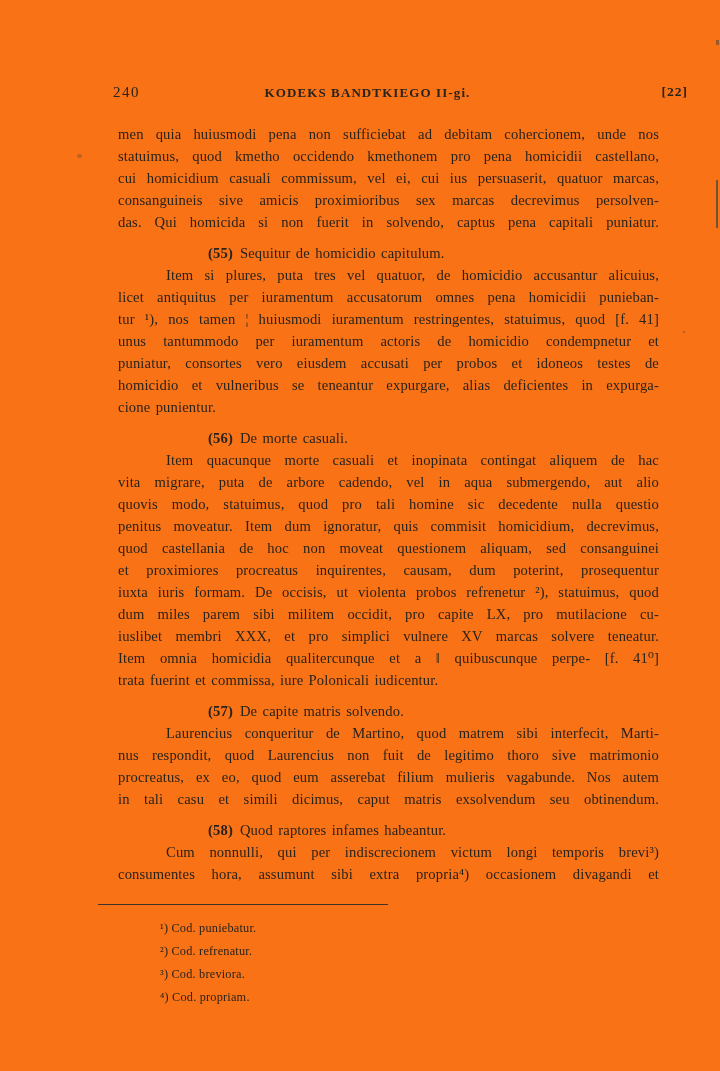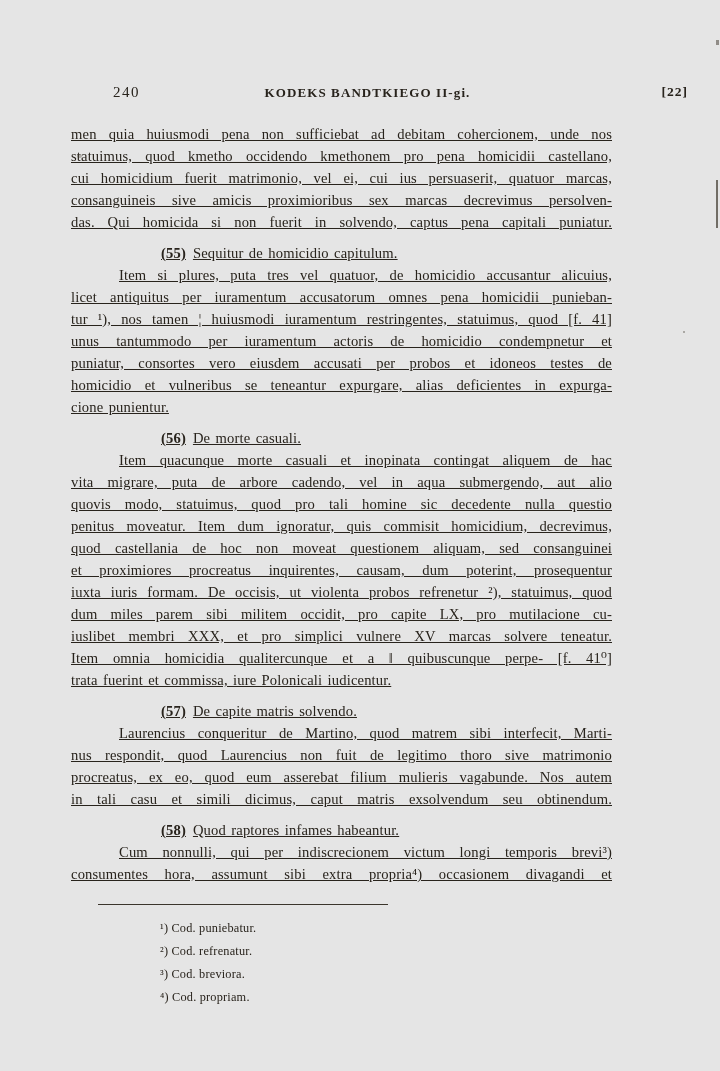--- a/index.html
+++ b/index.html
@@ -1,21 +1,21 @@
 <!DOCTYPE html>
 <html><head>
 <meta charset="utf-8">
 <style>
   html,body { margin:0; padding:0; background:#ffffff; }
   .page {
     position: relative;
     width: 720px;
     height: 1071px;
     margin: 0 auto;
-    background: #e5e5e5;
+    background: #f97316;
     box-sizing: border-box;
     padding-top: 84px;
     overflow: hidden;
     font-family: "Liberation Serif", "DejaVu Serif", serif;
     color: #28231c;
   }
   .header { position: relative; height: 18px; }
   .pagenum {
     position: absolute; left: 113px; top: 0;
     font-size: 15px; letter-spacing: 1.5px;
@@ -23,28 +23,27 @@
   .runtitle {
     position: absolute; left: 0; right: 0; top: 1px;
     text-align: center;
     font-size: 13px; letter-spacing: 1.1px; font-weight: 600; padding-left: 15px;
   }
   .bracketnum {
     position: absolute; right: 32px; top: 0;
     font-size: 13.5px; font-weight: 700; letter-spacing: 1px; padding-left: 16px;
   }
   .body-col {
-    margin-left: 71px;
+    margin-left: 118px;
     width: 541px;
     margin-top: 21px;
     font-size: 14.6px;
     line-height: 22px;
     letter-spacing: 0.15px;
     word-spacing: 1.5px;
-    text-decoration: underline;
   }
   .para { margin: 0; }
   .line { text-align: justify; text-align-last: justify; }
   .line.short { text-align-last: left; }
   .line.indent { text-indent: 48px; }
   .heading { margin-top: 9px; padding-left: 90px; line-height: 22px; }
   .heading .hnum { font-weight: 700; margin-right: 7px; }
   .fnrule {
     margin: 19px 0 12px 98px;
     width: 290px;
@@ -71,21 +70,21 @@
   <div class="header">
     <span class="pagenum">240</span>
     <span class="runtitle">KODEKS BANDTKIEGO II-gi.</span>
     <span class="bracketnum">[22]</span>
   </div>
 
   <div class="body-col" id="text-body">
       <div class="para">
         <div class="line">men quia huiusmodi pena non sufficiebat ad debitam cohercionem, unde nos</div>
         <div class="line">statuimus, quod kmetho occidendo kmethonem pro pena homicidii castellano,</div>
-        <div class="line">cui homicidium fuerit matrimonio, vel ei, cui ius persuaserit, quatuor marcas,</div>
+        <div class="line">cui homicidium casuali commissum, vel ei, cui ius persuaserit, quatuor marcas,</div>
         <div class="line">consanguineis sive amicis proximioribus sex marcas decrevimus persolven-</div>
         <div class="line">das. Qui homicida si non fuerit in solvendo, captus pena capitali puniatur.</div>
       </div>
       <div class="heading"><span class="hnum">(55)</span><span class="htxt">Sequitur de homicidio capitulum.</span></div>
       <div class="para">
         <div class="line indent">Item si plures, puta tres vel quatuor, de homicidio accusantur alicuius,</div>
         <div class="line">licet antiquitus per iuramentum accusatorum omnes pena homicidii punieban-</div>
         <div class="line">tur ¹), nos tamen ¦ huiusmodi iuramentum restringentes, statuimus, quod [f. 41]</div>
         <div class="line">unus tantummodo per iuramentum actoris de homicidio condempnetur et</div>
         <div class="line">puniatur, consortes vero eiusdem accusati per probos et idoneos testes de</div>

